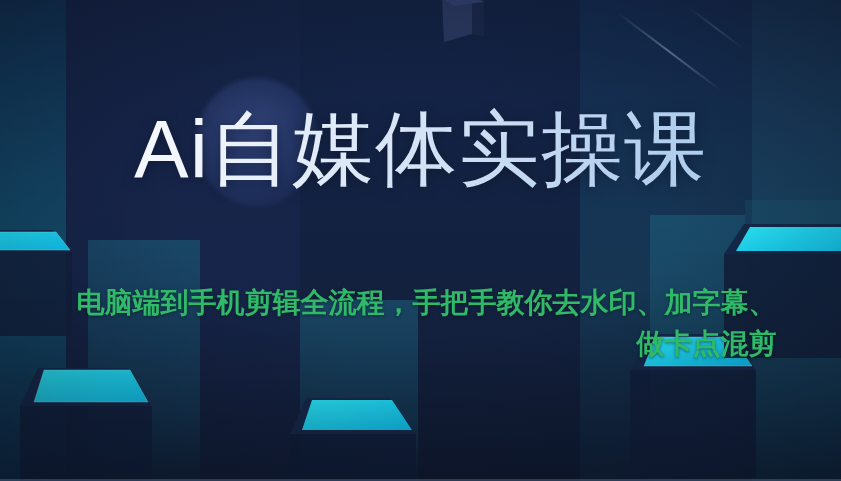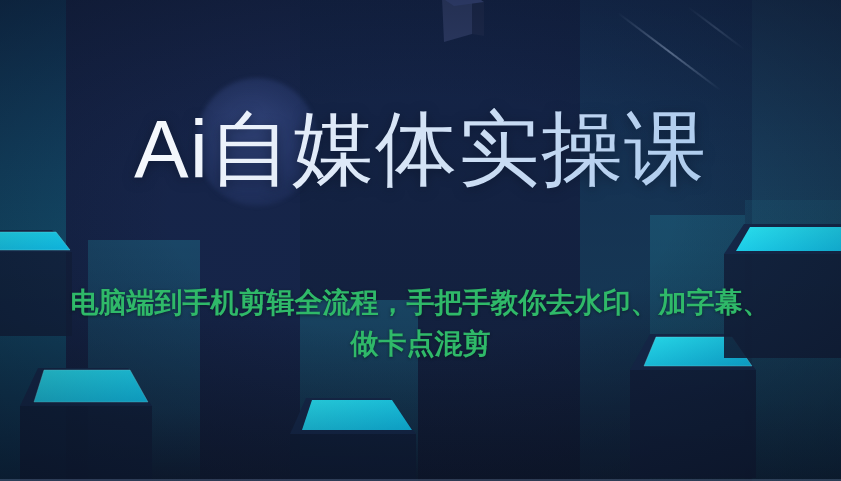--- a/index.html
+++ b/index.html
@@ -95,21 +95,21 @@
     color: transparent;
     -webkit-text-fill-color: transparent;
     filter: drop-shadow(0 2px 6px rgba(8,16,34,.55));
   }
   .subtitle {
     position: absolute;
     left: 50%;
     transform: translateX(-50%);
     top: 282px;
     width: 712px;
-    text-align: center;
+    text-align: right;
     font-size: 28px;
     line-height: 1.48;
     font-weight: bold;
     color: #2fb969;
     text-shadow: 0 1px 3px rgba(5,20,12,.5);
   }
   .bottom-line {
     position: absolute;
     left: 0; right: 0; bottom: 0;
     height: 2px;

